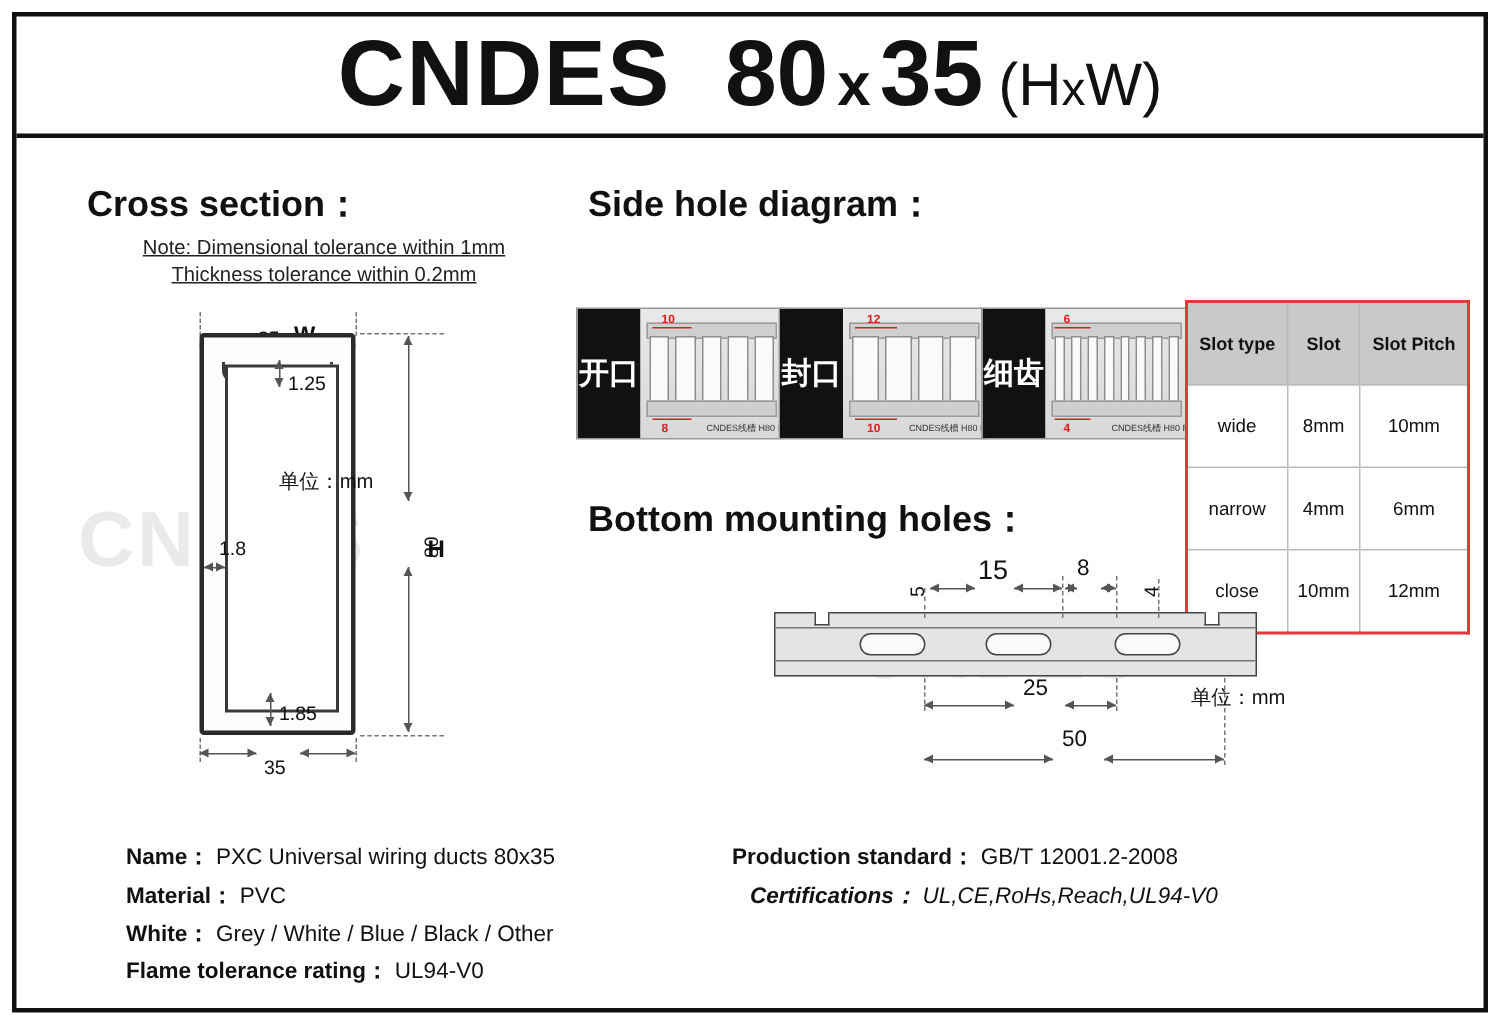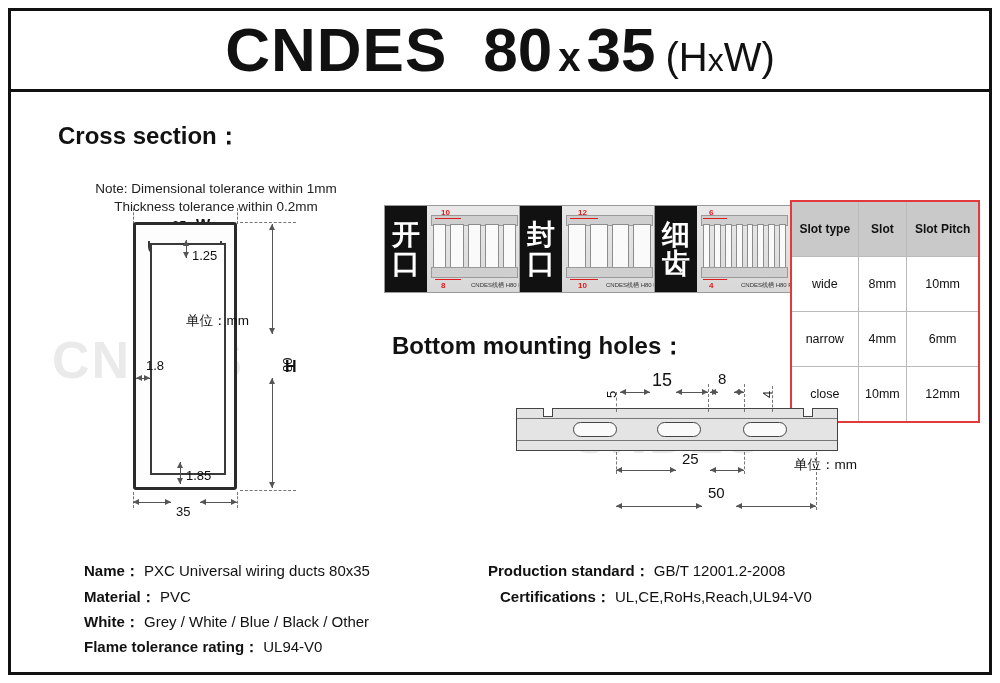--- a/index.html
+++ b/index.html
@@ -166,21 +166,21 @@
     background: #f2f2f2;
     overflow: hidden;
     box-sizing: border-box;
   }
   .photo .blackbar {
     position: absolute;
     left: 0; top: 0;
     width: 42px; height: 100%;
     background: #111;
     color: #fff;
-    font-size: 28px;
+    font-size: 20px;
     font-weight: bold;
     display: flex;
     align-items: center;
     justify-content: center;
     text-align: center;
     line-height: 1.05;
   }
   .photo .ductpic {
     position: absolute;
     left: 42px; top: 0;
@@ -356,23 +356,24 @@
       <span class="dim-main">80</span>
       <span class="dim-x">x</span>
       <span class="dim-main" style="margin-left:0">35</span>
       <span class="dim-hw">(H</span>
       <span class="dim-hw" style="margin-left:0;font-size:32px">x</span>
       <span class="dim-hw" style="margin-left:0">W)</span>
     </div>
   </div>
 
   <div class="heading" style="left:58px; top:120px;">Cross section：</div>
+  <div class="heading" style="left:392px; top:120px;">Side hole diagram：</div>
   <div class="heading" style="left:392px; top:330px;">Bottom mounting holes：</div>
 
-  <div class="note" style="left:58px; top:180px; width:316px;">
+  <div class="note" style="left:58px; top:156px; width:316px;text-decoration:underline;">
     <div>Note: Dimensional tolerance within 1mm</div>
     <div>Thickness tolerance within 0.2mm</div>
   </div>
 
   <div class="watermark" style="left:52px; top:330px;">CNDES</div>
   <div class="watermark small" style="left:470px; top:232px;">CNDES</div>
   <div class="watermark" style="left:570px; top:405px;">CNDES</div>
 
   <div>
 
@@ -558,17 +559,17 @@
   </div>
   <div class="spec" style="left:84px; top:606px;">
     <b>Flame tolerance rating：</b>
     <span>UL94-V0</span>
   </div>
 
   <div class="spec" style="left:488px; top:530px;">
     <b>Production standard：</b>
     <span>GB/T 12001.2-2008</span>
   </div>
-  <div class="spec" style="left:500px; top:556px;">
+  <div class="spec" style="left:500px; top:556px;font-style:italic;">
     <b>Certifications：</b>
     <span>UL,CE,RoHs,Reach,UL94-V0</span>
   </div>
 </div>
 
 </body></html>

